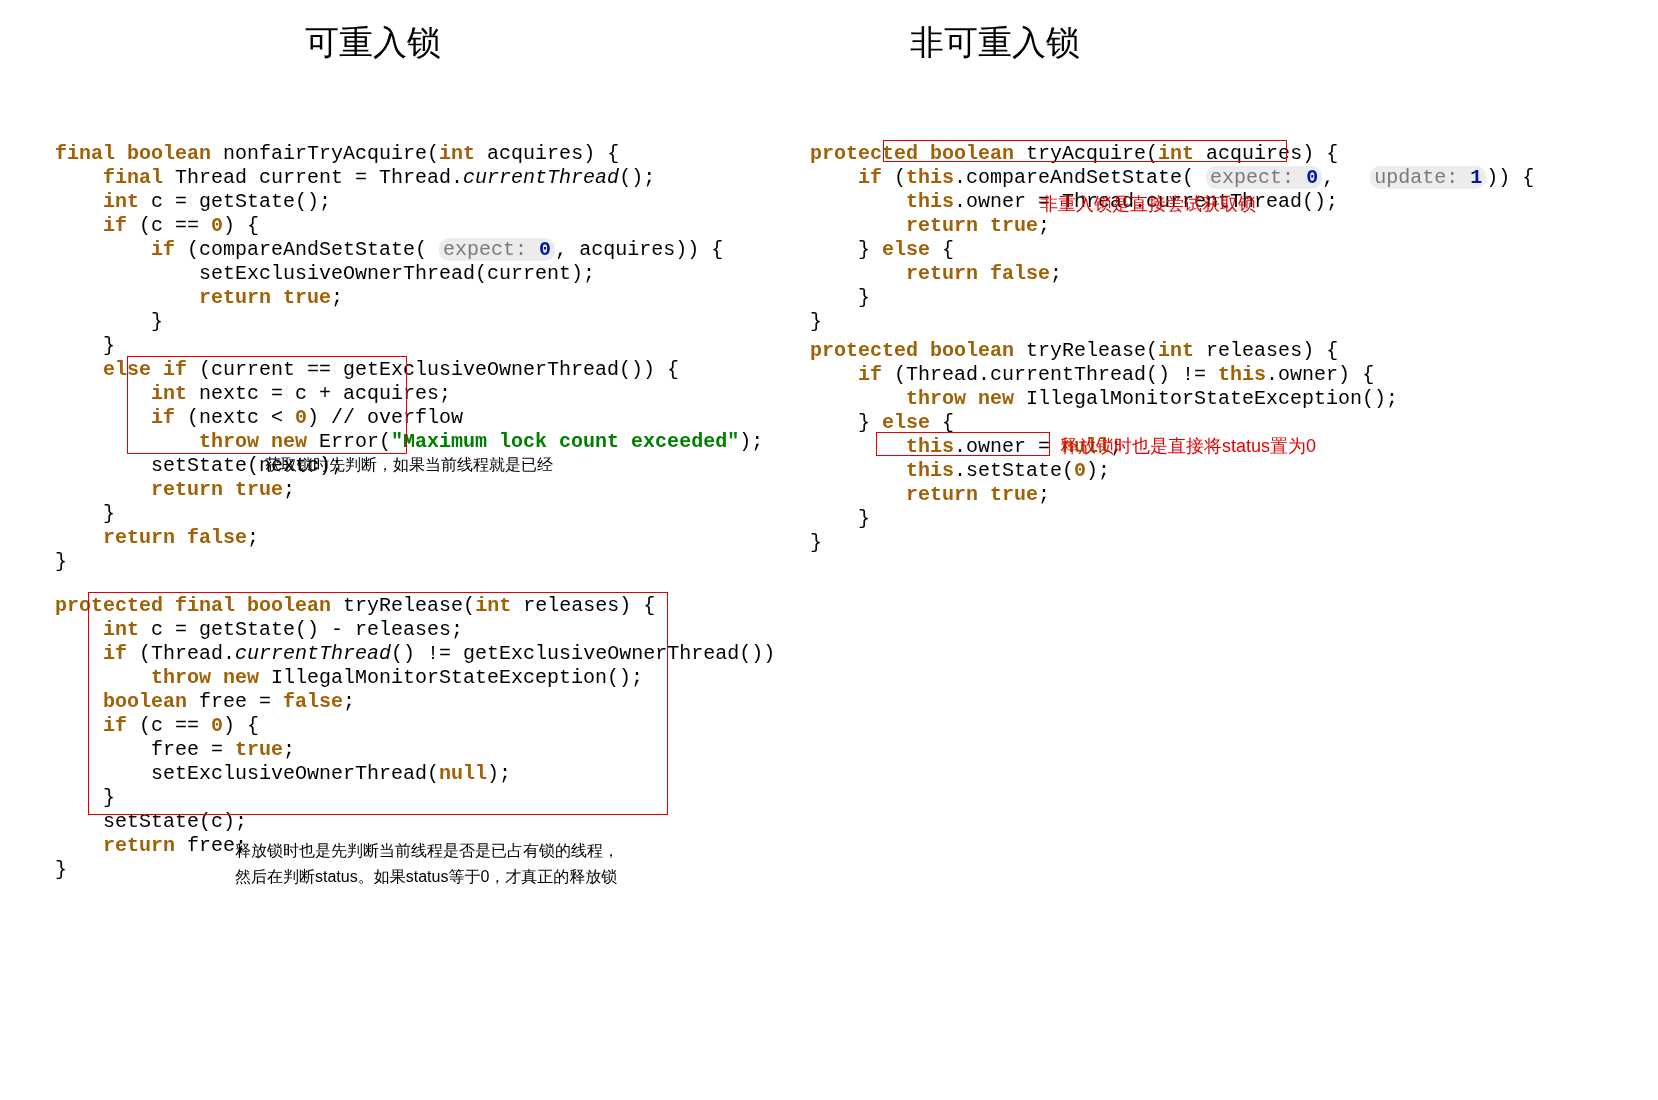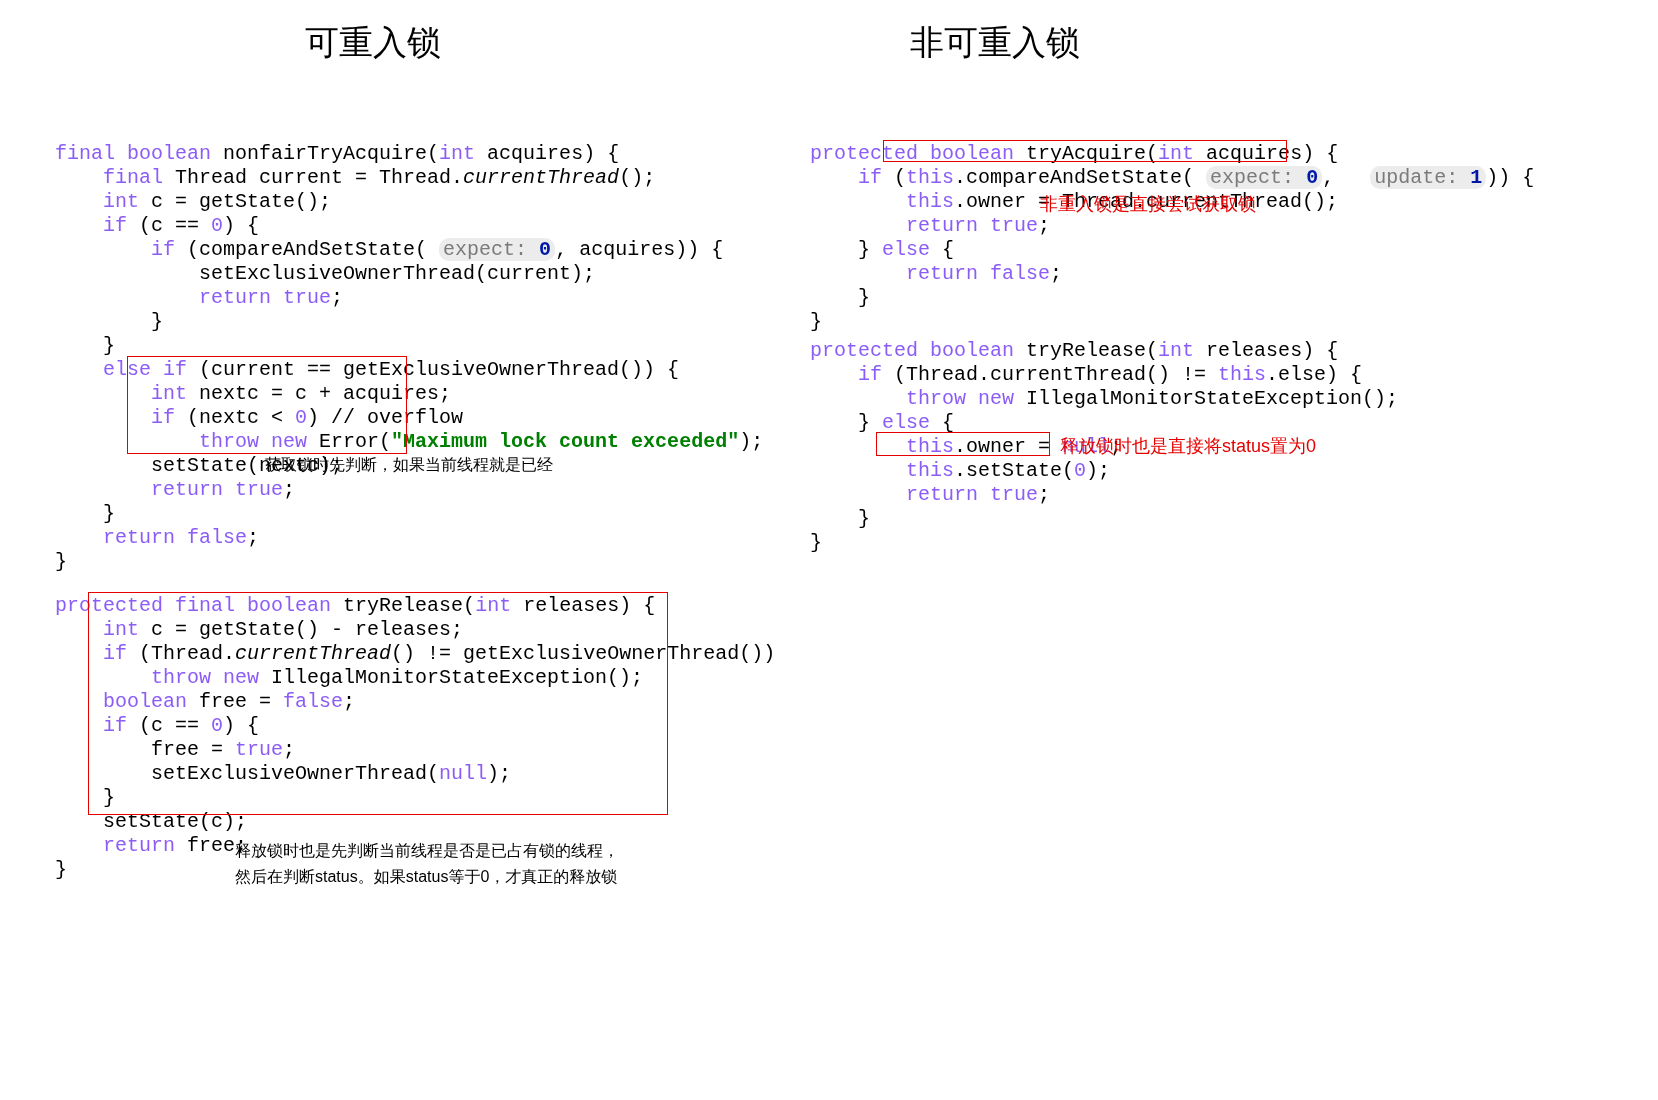--- a/index.html
+++ b/index.html
@@ -1,19 +1,19 @@
 <!DOCTYPE html>
 <html><head>
 <meta charset="utf-8">
 <style>
   html,body{margin:0;padding:0;background:#fff;font-family:"Helvetica Neue",Arial,"PingFang SC","Microsoft YaHei",sans-serif;}
   .page{width:1622px;height:1100px;position:relative;background:#fff;}
   .title{position:absolute;font-size:34px;color:#000;font-weight:400;}
   .code{position:absolute;font-family:Menlo,Consolas,"Courier New",monospace;font-size:20px;line-height:24px;white-space:pre;color:#000;}
-  .kw{color:#8b5cf6;font-weight:normal;}           
+  .kw{color:#a16207;font-weight:bold;}           
   .hint{color:#7b7b7b;background:#ececec;border-radius:10px;padding:0 4px;}
   .hintv{color:#0018a8;font-weight:bold;}
   .str{color:#008000;font-weight:bold;}
   .cmt{color:#000000;}
   .mname{font-style:italic;margin-top:8px;}                     
   .redbox{position:absolute;border:1.5px solid #e60000;box-sizing:border-box;}
   .redtxt{position:absolute;color:#e60000;font-size:18px;font-family:"PingFang SC","Microsoft YaHei",sans-serif;}
   .ann  {position:absolute;color:#000;   font-size:16px;line-height:26px;font-family:"PingFang SC","Microsoft YaHei",sans-serif;}
 </style>
 </head>
@@ -79,21 +79,21 @@
 <span>    } </span><span class="kw">else</span><span> {</span>
         <span class="kw">return</span> <span class="kw">false</span><span>;</span>
 <span>    }</span>
 <span>}</span></div>
 
   <div class="redbox" style="left:883px;top:140px;width:404px;height:22px;"></div>
   <div class="redtxt" style="left:1040px;top:192px;">非重入锁是直接尝试获取锁</div>
 
   <div class="code" style="left:810px;top:315px;">
 <span class="kw">protected</span> <span class="kw">boolean</span><span> tryRelease(</span><span class="kw">int</span><span> releases) {</span>
-    <span class="kw">if</span><span> (Thread.currentThread() != </span><span class="kw">this</span><span>.else) {</span>
+    <span class="kw">if</span><span> (Thread.currentThread() != </span><span class="kw">this</span><span>.owner) {</span>
         <span class="kw">throw new</span><span> IllegalMonitorStateException();</span>
 <span>    } </span><span class="kw">else</span><span> {</span>
         <span class="kw">this</span><span>.owner = </span><span class="kw">null</span><span>;</span>
         <span class="kw">this</span><span>.setState(</span><span class="kw">0</span><span>);</span>
         <span class="kw">return</span> <span class="kw">true</span><span>;</span>
 <span>    }</span>
 <span>}</span></div>
 
   <div class="redbox" style="left:876px;top:432px;width:174px;height:24px;"></div>
   <div class="redtxt" style="left:1060px;top:434px;">释放锁时也是直接将status置为0</div>

